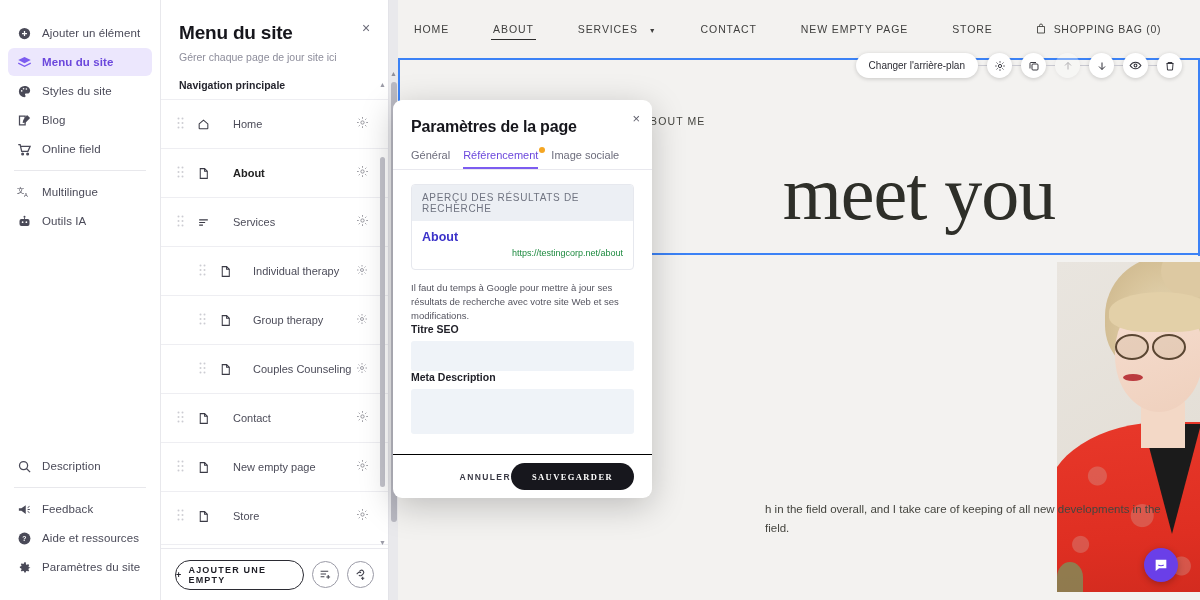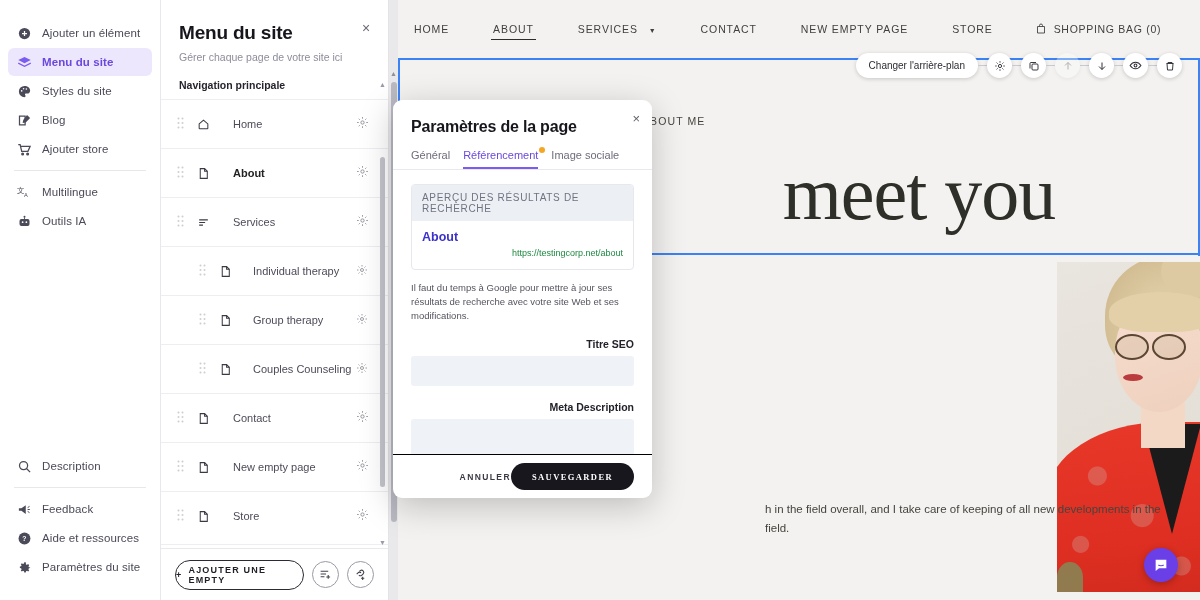--- a/index.html
+++ b/index.html
@@ -187,21 +187,21 @@
   .m-tab.active { color: #6b47dc; border-bottom: 2px solid #7c5cf0; }
   .m-dot { position: absolute; right: -7px; top: -2px; width: 6px; height: 6px; border-radius: 50%; background: #f5a623; }
   .m-body { flex: 1; padding: 14px 18px 0 18px; overflow: hidden; }
 
   .preview-card { border: 1px solid #e6e8ee; border-radius: 4px; overflow: hidden; }
   .preview-head { background: #eceff4; font-size: 10px; letter-spacing: .7px; color: #6f7380; padding: 7px 10px; }
   .preview-body { padding: 9px 10px 11px 10px; }
   .prev-title { font-size: 12.5px; font-weight: 700; color: #3b32c9; }
   .prev-url { font-size: 9px; color: #1d8a3f; margin-top: 4px; text-align: right; }
   .m-note { font-size: 9.5px; color: #54545f; line-height: 14px; margin-top: 11px; }
-  .f-label { font-size: 10.5px; font-weight: 700; color: #22222a; margin-top: 15px; margin-bottom: 6px; text-align: right; }
+  .f-label { font-size: 10.5px; font-weight: 700; color: #22222a; margin-bottom: 6px; }
   .f-input { width: 100%; height: 30px; background: #eff3f8; border: none; border-radius: 3px; }
   .f-area { width: 100%; height: 45px; background: #eff3f8; border: none; border-radius: 3px; resize: none; }
   .m-foot { height: 44px; border-top: 1px solid #000000; display: flex; align-items: center; justify-content: flex-end; padding: 0 18px; }
   .btn-cancel { font-size: 8.5px; letter-spacing: 1.4px; color: #3a3a45; cursor: pointer; font-weight: 600; }
   .btn-save {
     background: #17171d; color: #fff; font-size: 8.5px; letter-spacing: 1.4px; font-weight: 700;
     height: 27px; border-radius: 14px; display: flex; align-items: center; padding: 0 21px; cursor: pointer; font-family: Liberation Serif, serif;
   }
 </style>
 </head>
@@ -255,21 +255,21 @@
       </div>
 
       <div class="rail-item">
         <span class="ico">
           <svg width="15" height="15" viewBox="0 0 24 24" fill="none" stroke="#4a4a58" stroke-width="2">
               <path d="M2 4h3l2.5 11h10L21 7H6"></path>
               <circle cx="9" cy="19" r="1.4" fill="#4a4a58"></circle>
               <circle cx="17" cy="19" r="1.4" fill="#4a4a58"></circle>
             </svg>
         </span>
-        <span>Ajouter store</span>
+        <span>Online field</span>
       </div>
 
       <div class="rail-sep"></div>
 
       <div class="rail-item">
         <span class="ico">
           <svg width="15" height="15" viewBox="0 0 24 24" fill="#4a4a58">
               <text x="0" y="12" font-size="12" font-family="sans-serif">文</text>
               <text x="11" y="19" font-size="9" font-family="sans-serif">A</text>
             </svg>
@@ -327,21 +327,21 @@
             </svg>
         </span>
         <span>Paramètres du site</span>
       </div>
     </div>
   </div>
 
   <div class="panel">
     <div class="panel-head">
       <div class="panel-title">Menu du site</div>
-      <div class="panel-sub">Gérer chaque page de votre site ici</div>
+      <div class="panel-sub">Gérer chaque page de jour site ici</div>
       <div class="panel-close">×</div>
     </div>
 
     <div class="panel-scroll">
       <div class="sec-label">Navigation principale</div>
 
       <div class="page-row">
         <span class="grip"><svg width="7" height="12" viewBox="0 0 7 12">
               <g fill="#9b9ba6">
                 <circle cx="1.5" cy="1.5" r="1"></circle>

